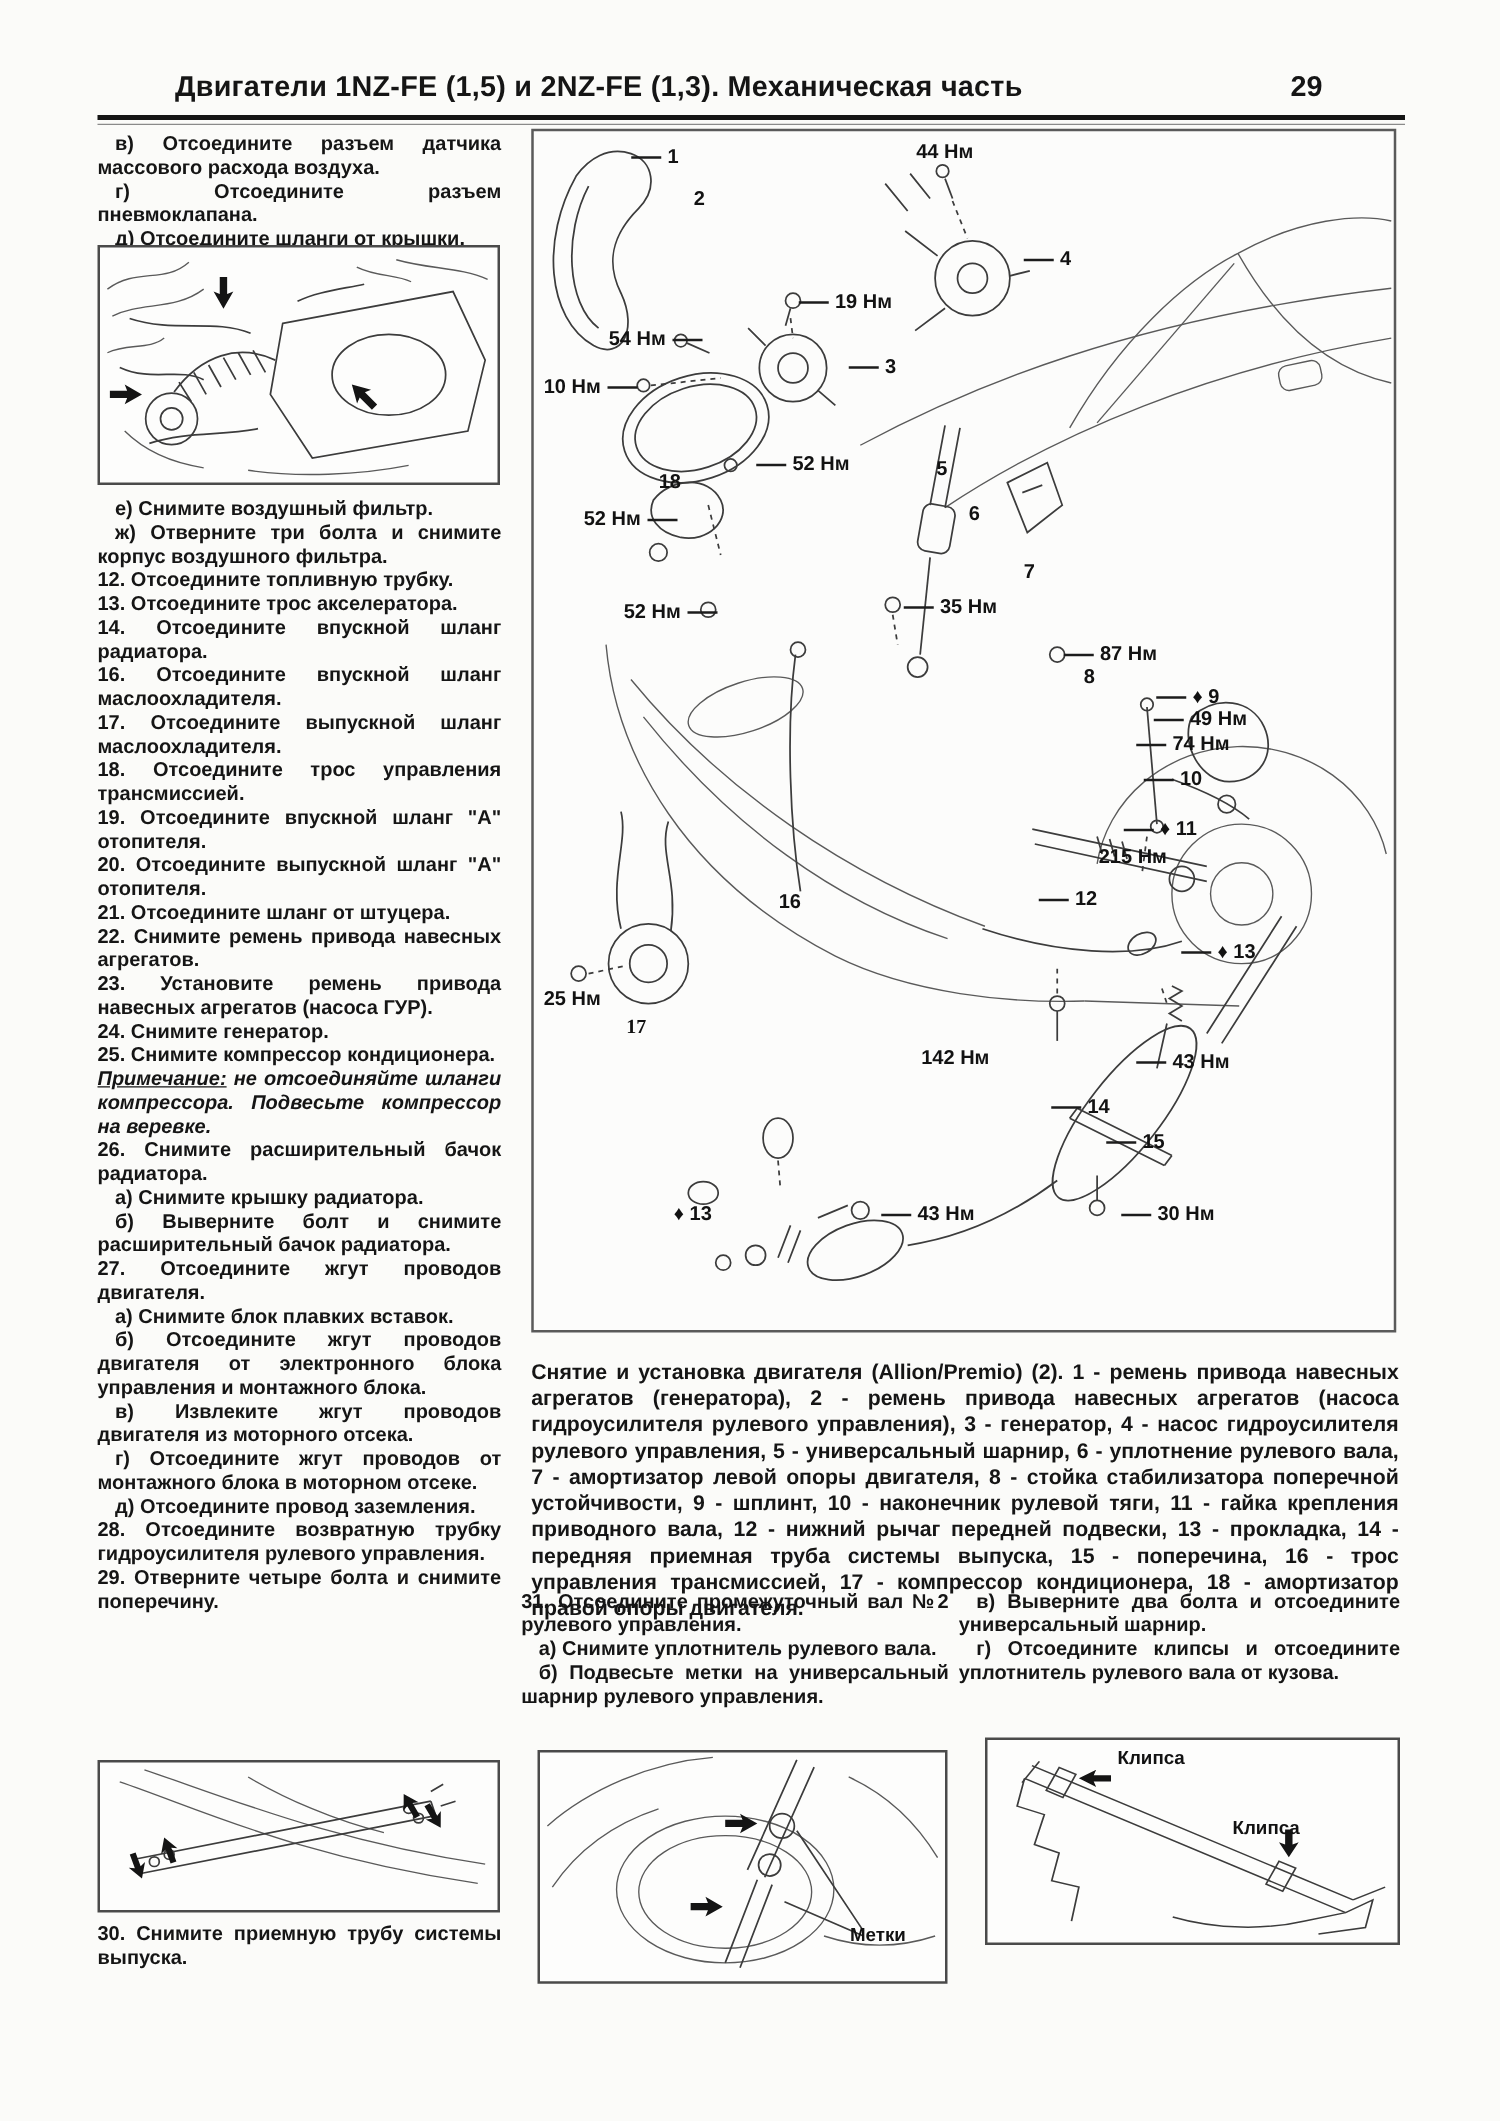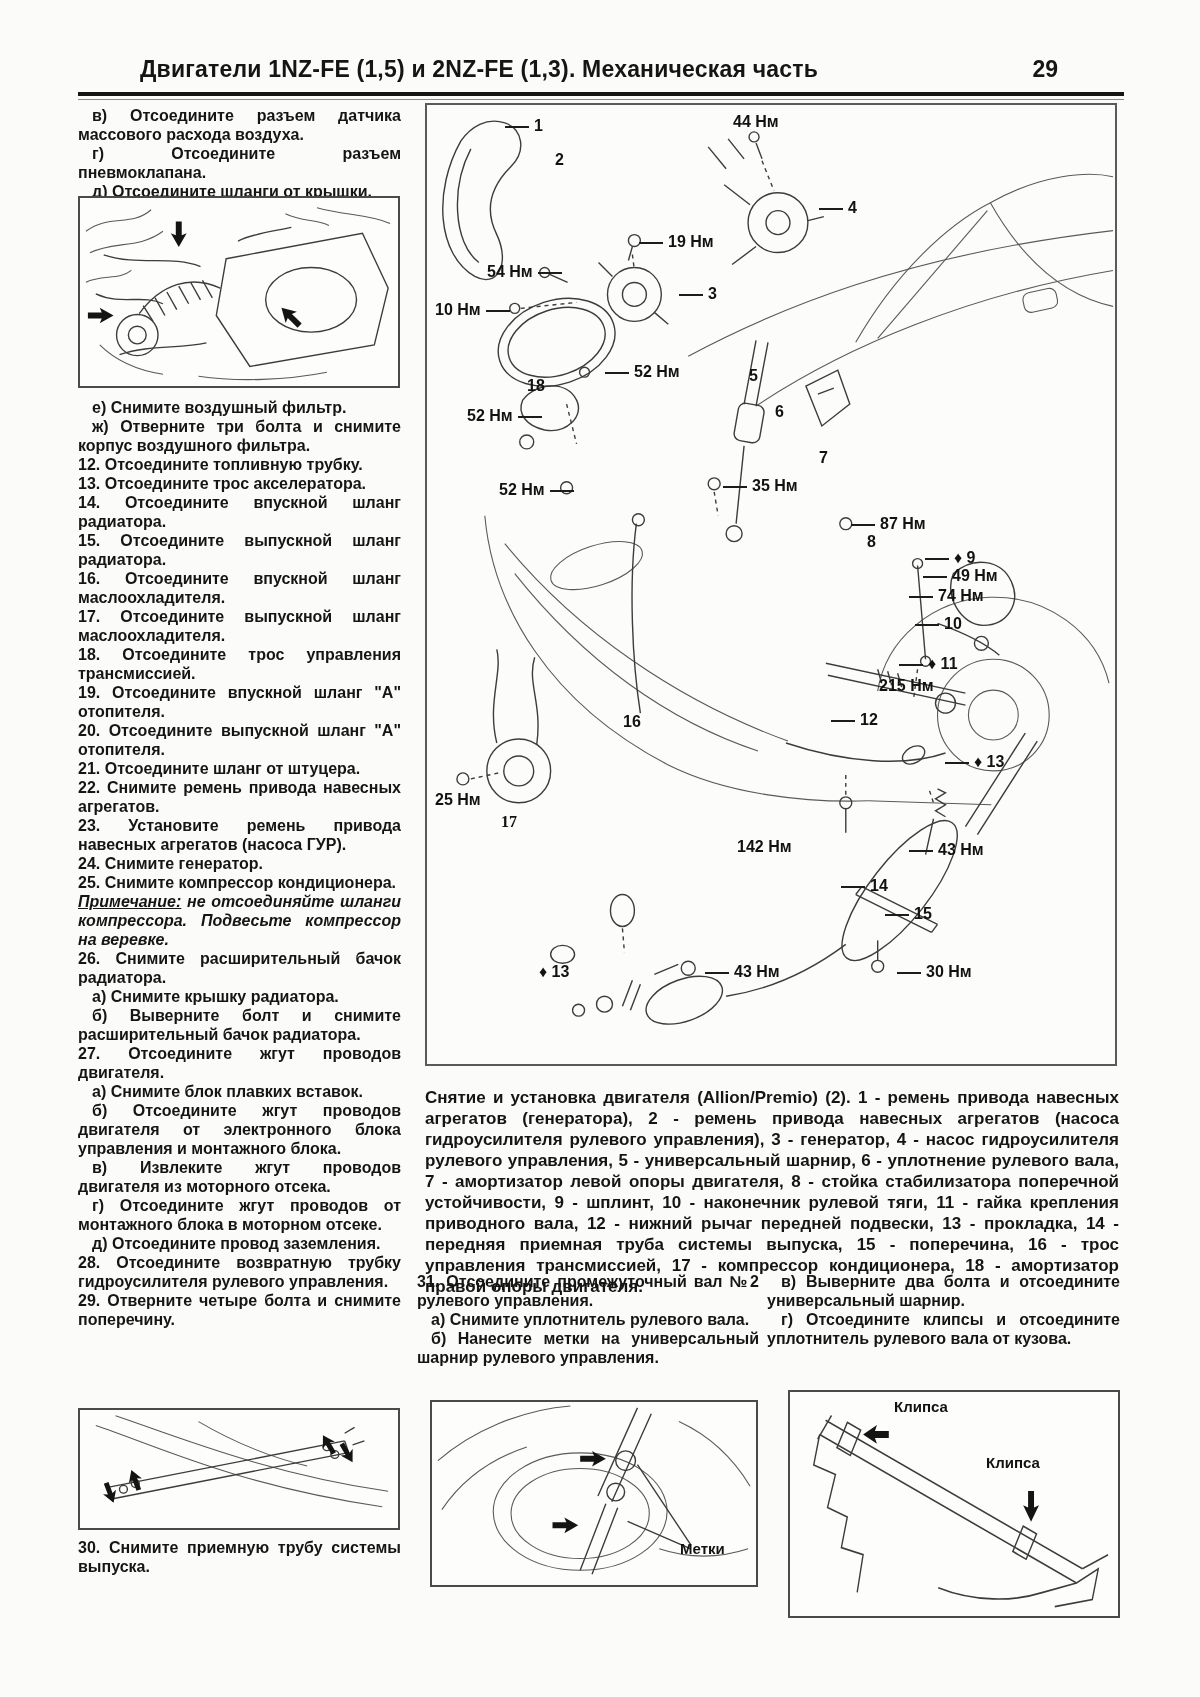--- a/index.html
+++ b/index.html
@@ -87,21 +87,20 @@
       </g>
     </svg>
   </div>
 
   <div class="txt" style="left:78px;top:398px;width:323px;">
       <p class="sub">е) Снимите воздушный фильтр.</p>
       <p class="sub">ж) Отверните три болта и снимите корпус воздушного фильтра.</p>
       <p class="num">12. Отсоедините топливную трубку.</p>
       <p class="num">13. Отсоедините трос акселератора.</p>
       <p class="num">14. Отсоедините впускной шланг радиатора.</p>
-      <p class="num">15. Отсоедините выпускной шланг радиатора.</p>
       <p class="num">16. Отсоедините впускной шланг маслоохладителя.</p>
       <p class="num">17. Отсоедините выпускной шланг маслоохладителя.</p>
       <p class="num">18. Отсоедините трос управления трансмиссией.</p>
       <p class="num">19. Отсоедините впускной шланг "А" отопителя.</p>
       <p class="num">20. Отсоедините выпускной шланг "А" отопителя.</p>
       <p class="num">21. Отсоедините шланг от штуцера.</p>
       <p class="num">22. Снимите ремень привода навесных агрегатов.</p>
       <p class="num">23. Установите ремень привода навесных агрегатов (насоса ГУР).</p>
       <p class="num">24. Снимите генератор.</p>
       <p class="num">25. Снимите компрессор кондиционера.</p>
@@ -295,21 +294,21 @@
         <span class="fig-label leader-left" style="left: 278px; top: 858px;">43 Нм</span>
         <span class="fig-label leader-left" style="left: 470px; top: 858px;">30 Нм</span>
       </div>
   </div>
 
   <p id="caption">Снятие и установка двигателя (Allion/Premio) (2). 1 - ремень привода навесных агрегатов (генератора), 2 - ремень привода навесных агрегатов (насоса гидроусилителя рулевого управления), 3 - генератор, 4 - насос гидроусилителя рулевого управления, 5 - универсальный шарнир, 6 - уплотнение рулевого вала, 7 - амортизатор левой опоры двигателя, 8 - стойка стабилизатора поперечной устойчивости, 9 - шплинт, 10 - наконечник рулевой тяги, 11 - гайка крепления приводного вала, 12 - нижний рычаг передней подвески, 13 - прокладка, 14 - передняя приемная труба системы выпуска, 15 - поперечина, 16 - трос управления трансмиссией, 17 - компрессор кондиционера, 18 - амортизатор правой опоры двигателя.</p>
 
   <div class="txt" style="left:417px;top:1272px;width:342px;">
       <p class="num">31. Отсоедините промежуточный вал №2 рулевого управления.</p>
       <p class="sub">а) Снимите уплотнитель рулевого вала.</p>
-      <p class="sub">б) Нанесите метки на универсальный шарнир рулевого управления.</p>
+      <p class="sub">б) Подвесьте метки на универсальный шарнир рулевого управления.</p>
     </div>
 
   <div class="figbox" style="left:430px;top:1400px;width:328px;height:187px;">
     <svg viewBox="0 0 328 187" preserveAspectRatio="none">
       <g class="sketch-light">
         <path d="M6 60 C40 30 90 8 140 4 M10 110 C30 80 60 58 96 46 M250 20 C280 34 304 56 322 86"></path>
         <ellipse cx="150" cy="112" rx="88" ry="60"></ellipse>
           <ellipse cx="150" cy="114" rx="70" ry="46"></ellipse>
         <path d="M230 150 C260 160 290 160 320 150"></path>
       </g>
@@ -330,21 +329,21 @@
       </g>
     </svg>
     <span class="infig-label" style="left:248px;top:138px;">Метки</span>
   </div>
 
   <div class="txt" style="left:767px;top:1272px;width:353px;">
       <p class="sub">в) Выверните два болта и отсоедините универсальный шарнир.</p>
       <p class="sub">г) Отсоедините клипсы и отсоедините уплотнитель рулевого вала от кузова.</p>
     </div>
 
-  <div class="figbox" style="left:788px;top:1390px;width:332px;height:228px;">
+  <div class="figbox" style="left:788px;top:1390px;width:332px;height:166px;">
     <svg viewBox="0 0 332 190" preserveAspectRatio="none">
       <g class="sketch">
         <path d="M36 24 L296 150 M30 36 L290 162"></path>
         <path d="M42 20 L28 40"></path>
         <rect x="52" y="28" width="15" height="24" transform="rotate(26 60 40)"></rect>
         <rect x="230" y="116" width="15" height="24" transform="rotate(26 238 128)"></rect>
         <path d="M30 36 L24 62 L46 70 L38 98 L58 106 L52 132 L74 138 L68 170"></path>
         <path d="M150 166 C186 178 226 178 256 170 L290 162 L312 150 L306 176 L268 182"></path>
         <path d="M296 150 L322 138"></path>
       </g>

